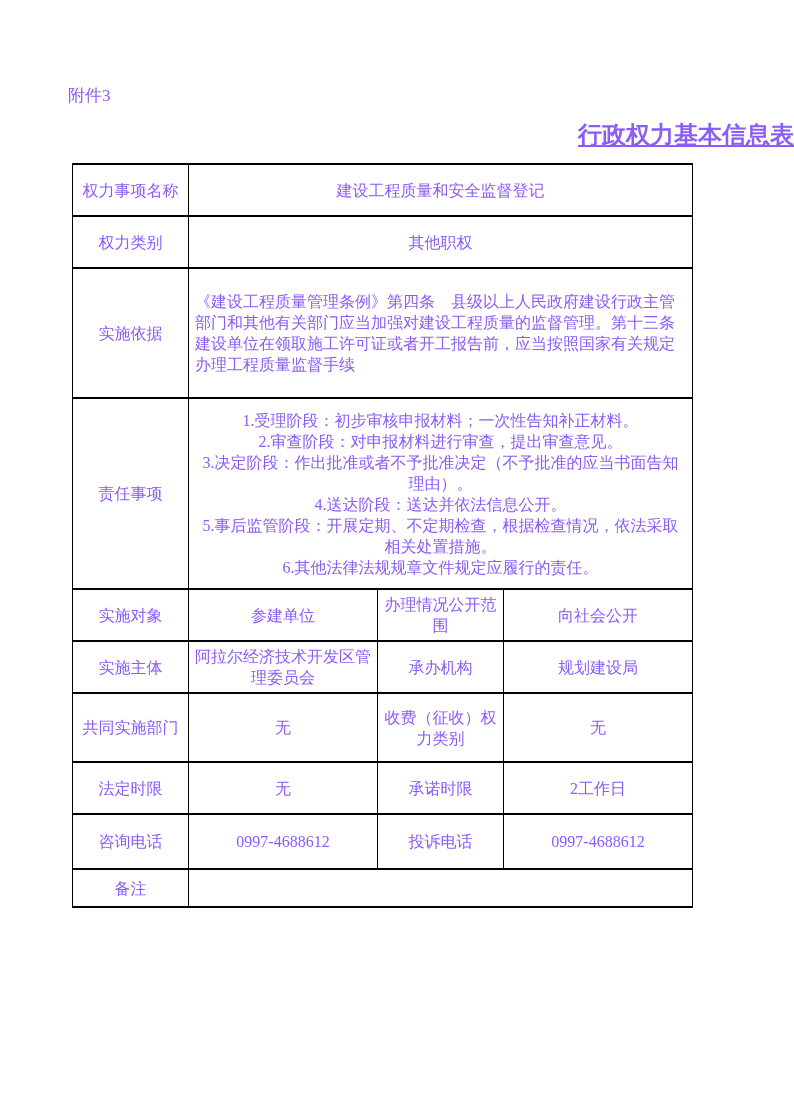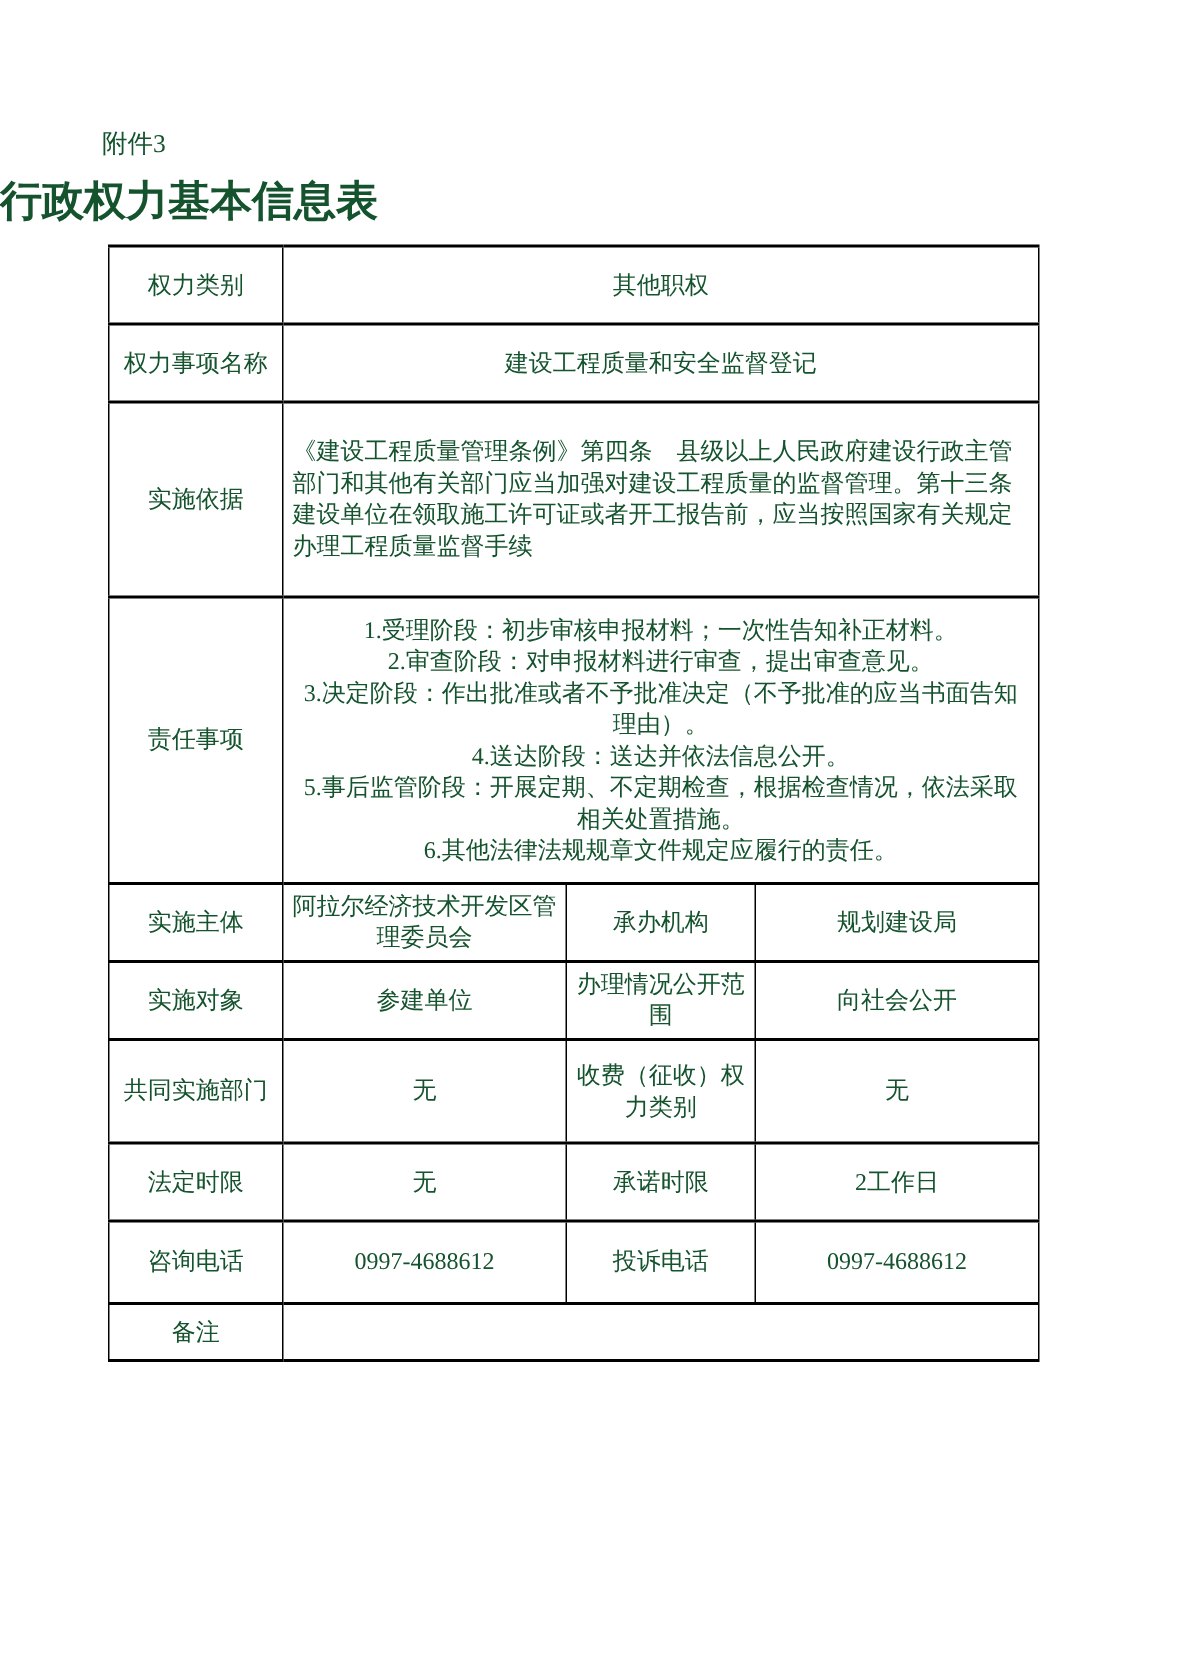--- a/index.html
+++ b/index.html
@@ -1,40 +1,41 @@
 <!DOCTYPE html>
 <html><head>
 <meta charset="utf-8">
 <style>
   html, body { margin: 0; padding: 0; background: #ffffff; }
   .page {
     position: relative;
     width: 794px;
     height: 1108px;
     background: #ffffff;
-    color: #14532d;
+    color: #8b5cf6;
     font-family: "Liberation Serif", "DejaVu Serif", serif;
     overflow: hidden;
   }
   .attachment-label {
     position: absolute;
     left: 68px;
     top: 86px;
     font-size: 17px;
     line-height: 20px;
   }
   .doc-title {
     position: absolute;
     left: 0;
     top: 119px;
     width: 100%;
-    text-align: left;
-    font-size: 28px;
+    text-align: right;
+    font-size: 24px;
     font-weight: bold;
     line-height: 32px;
+    text-decoration: underline;
   }
   table.info-table {
     position: absolute;
     left: 72px;
     top: 163px;
     width: 620px;
     border-collapse: collapse;
     table-layout: fixed;
   }
   .info-table td {
@@ -72,58 +73,58 @@
   <table class="info-table">
     <colgroup>
       <col style="width:116px">
       <col style="width:189px">
       <col style="width:126px">
       <col style="width:189px">
     </colgroup>
     <tbody>
 
       <tr class="h52">
-        <td class="cell-label">权力类别</td>
-        <td class="cell-value-center" colspan="3">其他职权</td>
+        <td class="cell-label">权力事项名称</td>
+        <td class="cell-value-center" colspan="3">建设工程质量和安全监督登记</td>
       </tr>
 
       <tr class="h52">
-        <td class="cell-label">权力事项名称</td>
-        <td class="cell-value-center" colspan="3">建设工程质量和安全监督登记</td>
+        <td class="cell-label">权力类别</td>
+        <td class="cell-value-center" colspan="3">其他职权</td>
       </tr>
 
       <tr class="h130">
         <td class="cell-label">实施依据</td>
         <td class="cell-value-left" colspan="3">《建设工程质量管理条例》第四条　县级以上人民政府建设行政主管部门和其他有关部门应当加强对建设工程质量的监督管理。第十三条　建设单位在领取施工许可证或者开工报告前，应当按照国家有关规定办理工程质量监督手续</td>
       </tr>
 
       <tr class="h191">
         <td class="cell-label">责任事项</td>
         <td class="cell-value-left" colspan="3">
           <div class="duty-line">1.受理阶段：初步审核申报材料；一次性告知补正材料。</div>
           <div class="duty-line">2.审查阶段：对申报材料进行审查，提出审查意见。</div>
           <div class="duty-line">3.决定阶段：作出批准或者不予批准决定（不予批准的应当书面告知理由）。</div>
           <div class="duty-line">4.送达阶段：送达并依法信息公开。</div>
           <div class="duty-line">5.事后监管阶段：开展定期、不定期检查，根据检查情况，依法采取相关处置措施。</div>
           <div class="duty-line">6.其他法律法规规章文件规定应履行的责任。</div>
         </td>
       </tr>
 
       <tr class="h52">
+        <td class="cell-label">实施对象</td>
+        <td class="cell-value-center">参建单位</td>
+        <td class="cell-label">办理情况公开范围</td>
+        <td class="cell-value-center">向社会公开</td>
+      </tr>
+
+      <tr class="h52">
         <td class="cell-label">实施主体</td>
         <td class="cell-value-center">阿拉尔经济技术开发区管理委员会</td>
         <td class="cell-label">承办机构</td>
         <td class="cell-value-center">规划建设局</td>
-      </tr>
-
-      <tr class="h52">
-        <td class="cell-label">实施对象</td>
-        <td class="cell-value-center">参建单位</td>
-        <td class="cell-label">办理情况公开范围</td>
-        <td class="cell-value-center">向社会公开</td>
       </tr>
 
       <tr class="h56">
         <td class="cell-label">共同实施部门</td>
         <td class="cell-value-center">无</td>
         <td class="cell-label">收费（征收）权力类别</td>
         <td class="cell-value-center">无</td>
       </tr>
 
       <tr class="h52">

